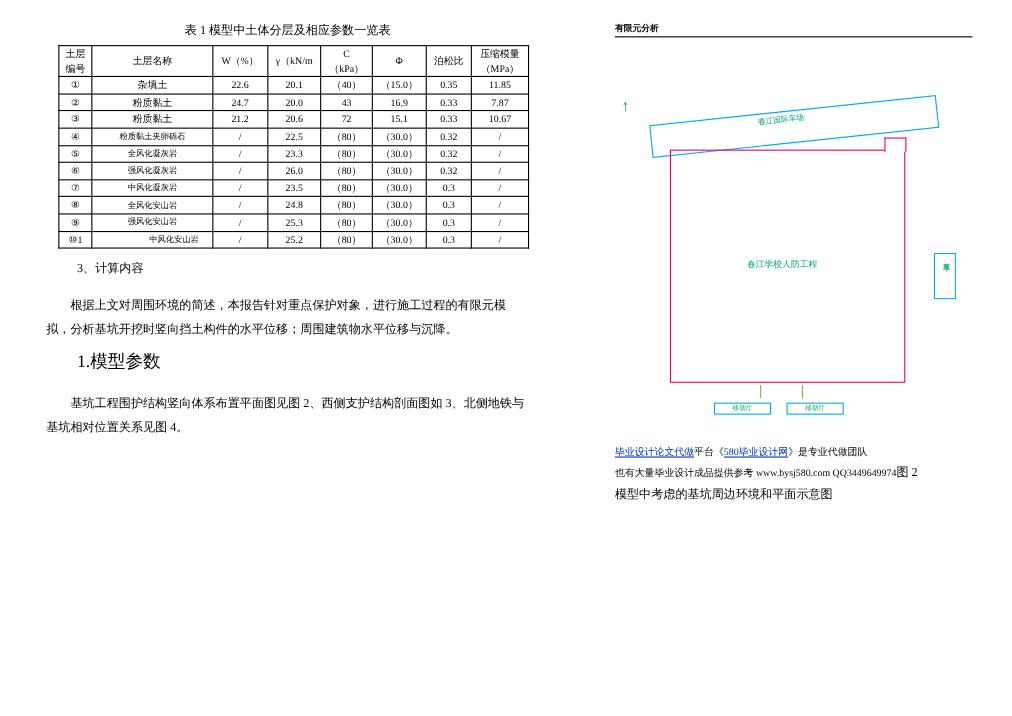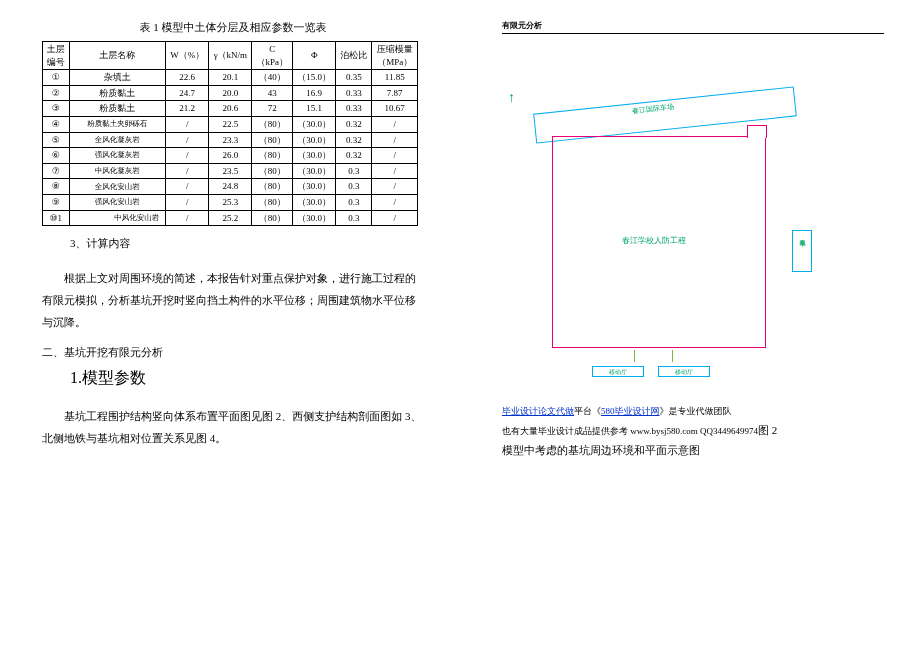--- a/index.html
+++ b/index.html
@@ -26,22 +26,22 @@
       border-bottom: 1px solid #000;
       margin-bottom: 12px;
     }
     .left-col .table-title {
       text-align: center;
       font-size: 11px;
       margin-bottom: 6px;
     }
     table.data {
       border-collapse: collapse;
-      margin: 0 0 10px 0;
-      width: 376px;
+      margin: 0 0 10px 11px;
+      width: 428px;
       font-size: 9px;
     }
     table.data th, table.data td {
       border: 1px solid #000;
       text-align: center;
       padding: 1px 3px;
       line-height: 1.4;
     }
     table.data th { font-weight: normal; }
     .sub-h { line-height: 1.2; }
@@ -293,21 +293,20 @@
           <td>（80）</td>
           <td>（30.0）</td>
           <td>0.3</td>
           <td>/</td>
         </tr>
       </tbody>
   </table>
 
   <div class="section-num">3、计算内容</div>
   <p class="para">根据上文对周围环境的简述，本报告针对重点保护对象，进行施工过程的有限元模拟，分析基坑开挖时竖向挡土构件的水平位移；周围建筑物水平位移与沉降。</p>
-  <div class="h2">二、基坑开挖有限元分析</div>
   <div class="h3">1.模型参数</div>
   <p class="para">基坑工程围护结构竖向体系布置平面图见图 2、西侧支护结构剖面图如 3、北侧地铁与基坑相对位置关系见图 4。</p>
 </div>
 
 <div class="page right-col">
   <div class="header-row" style="">
     <span>有限元分析</span>
   </div>
 
   <div class="diagram">

